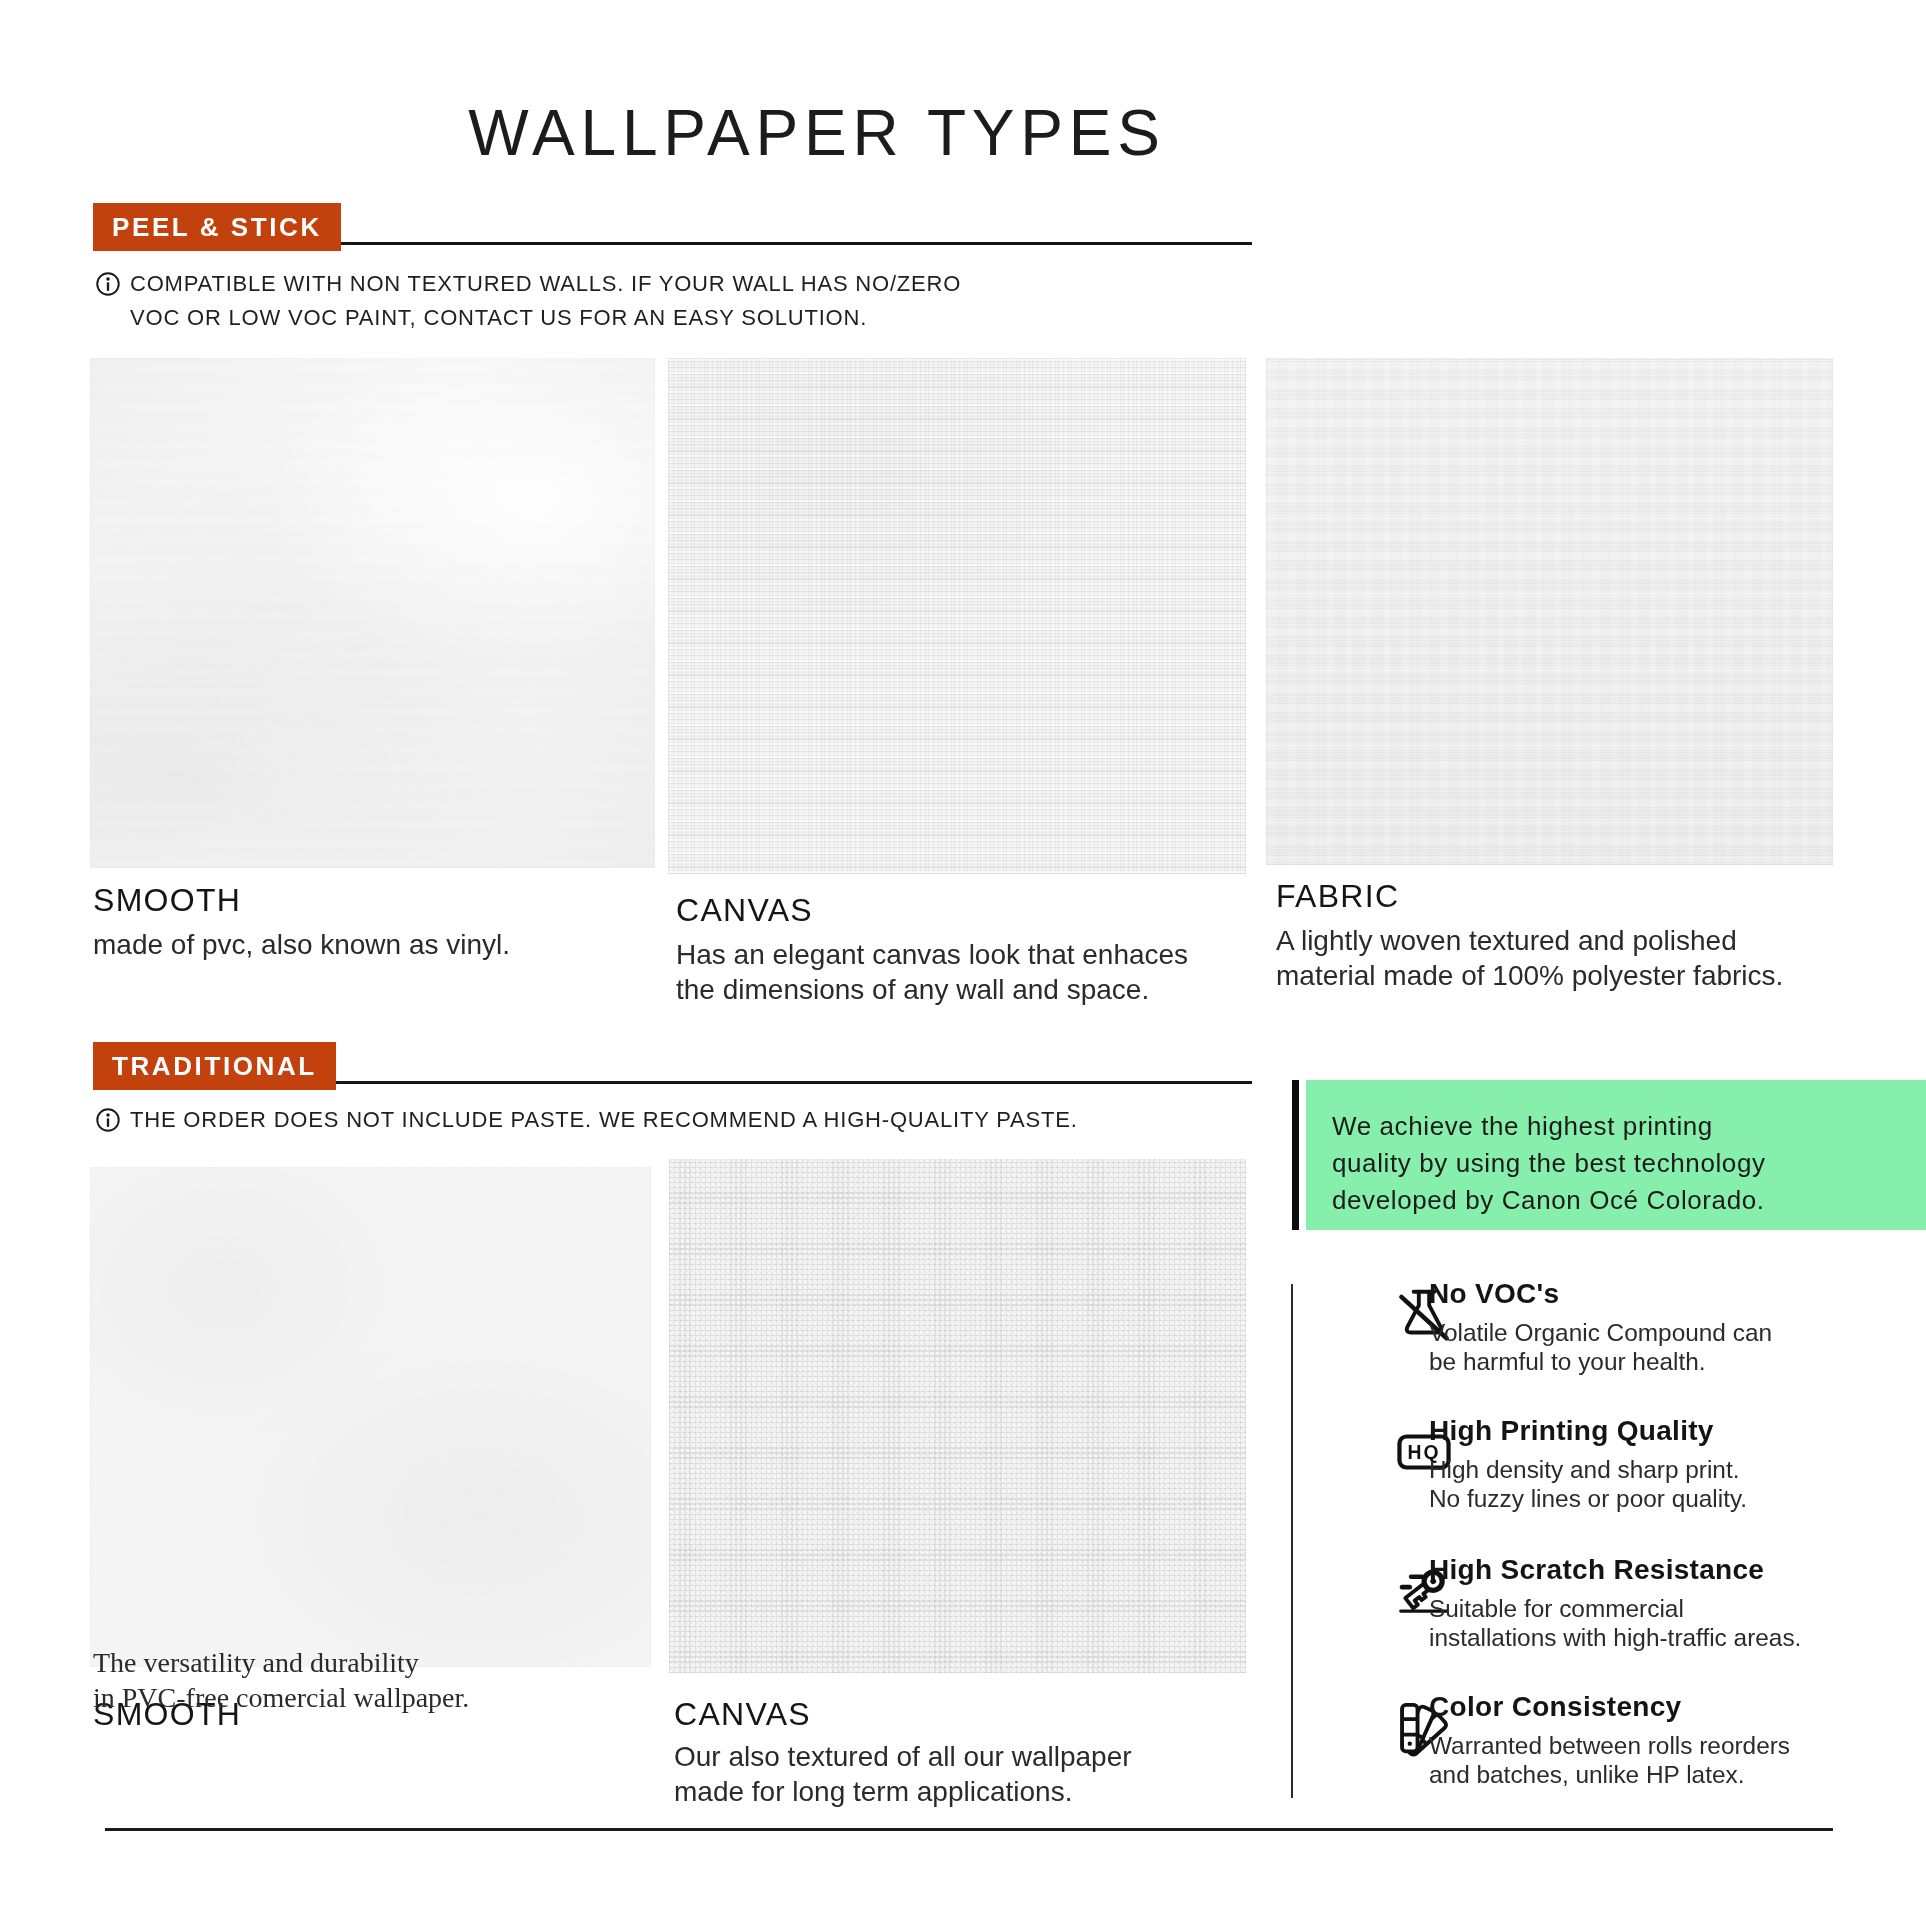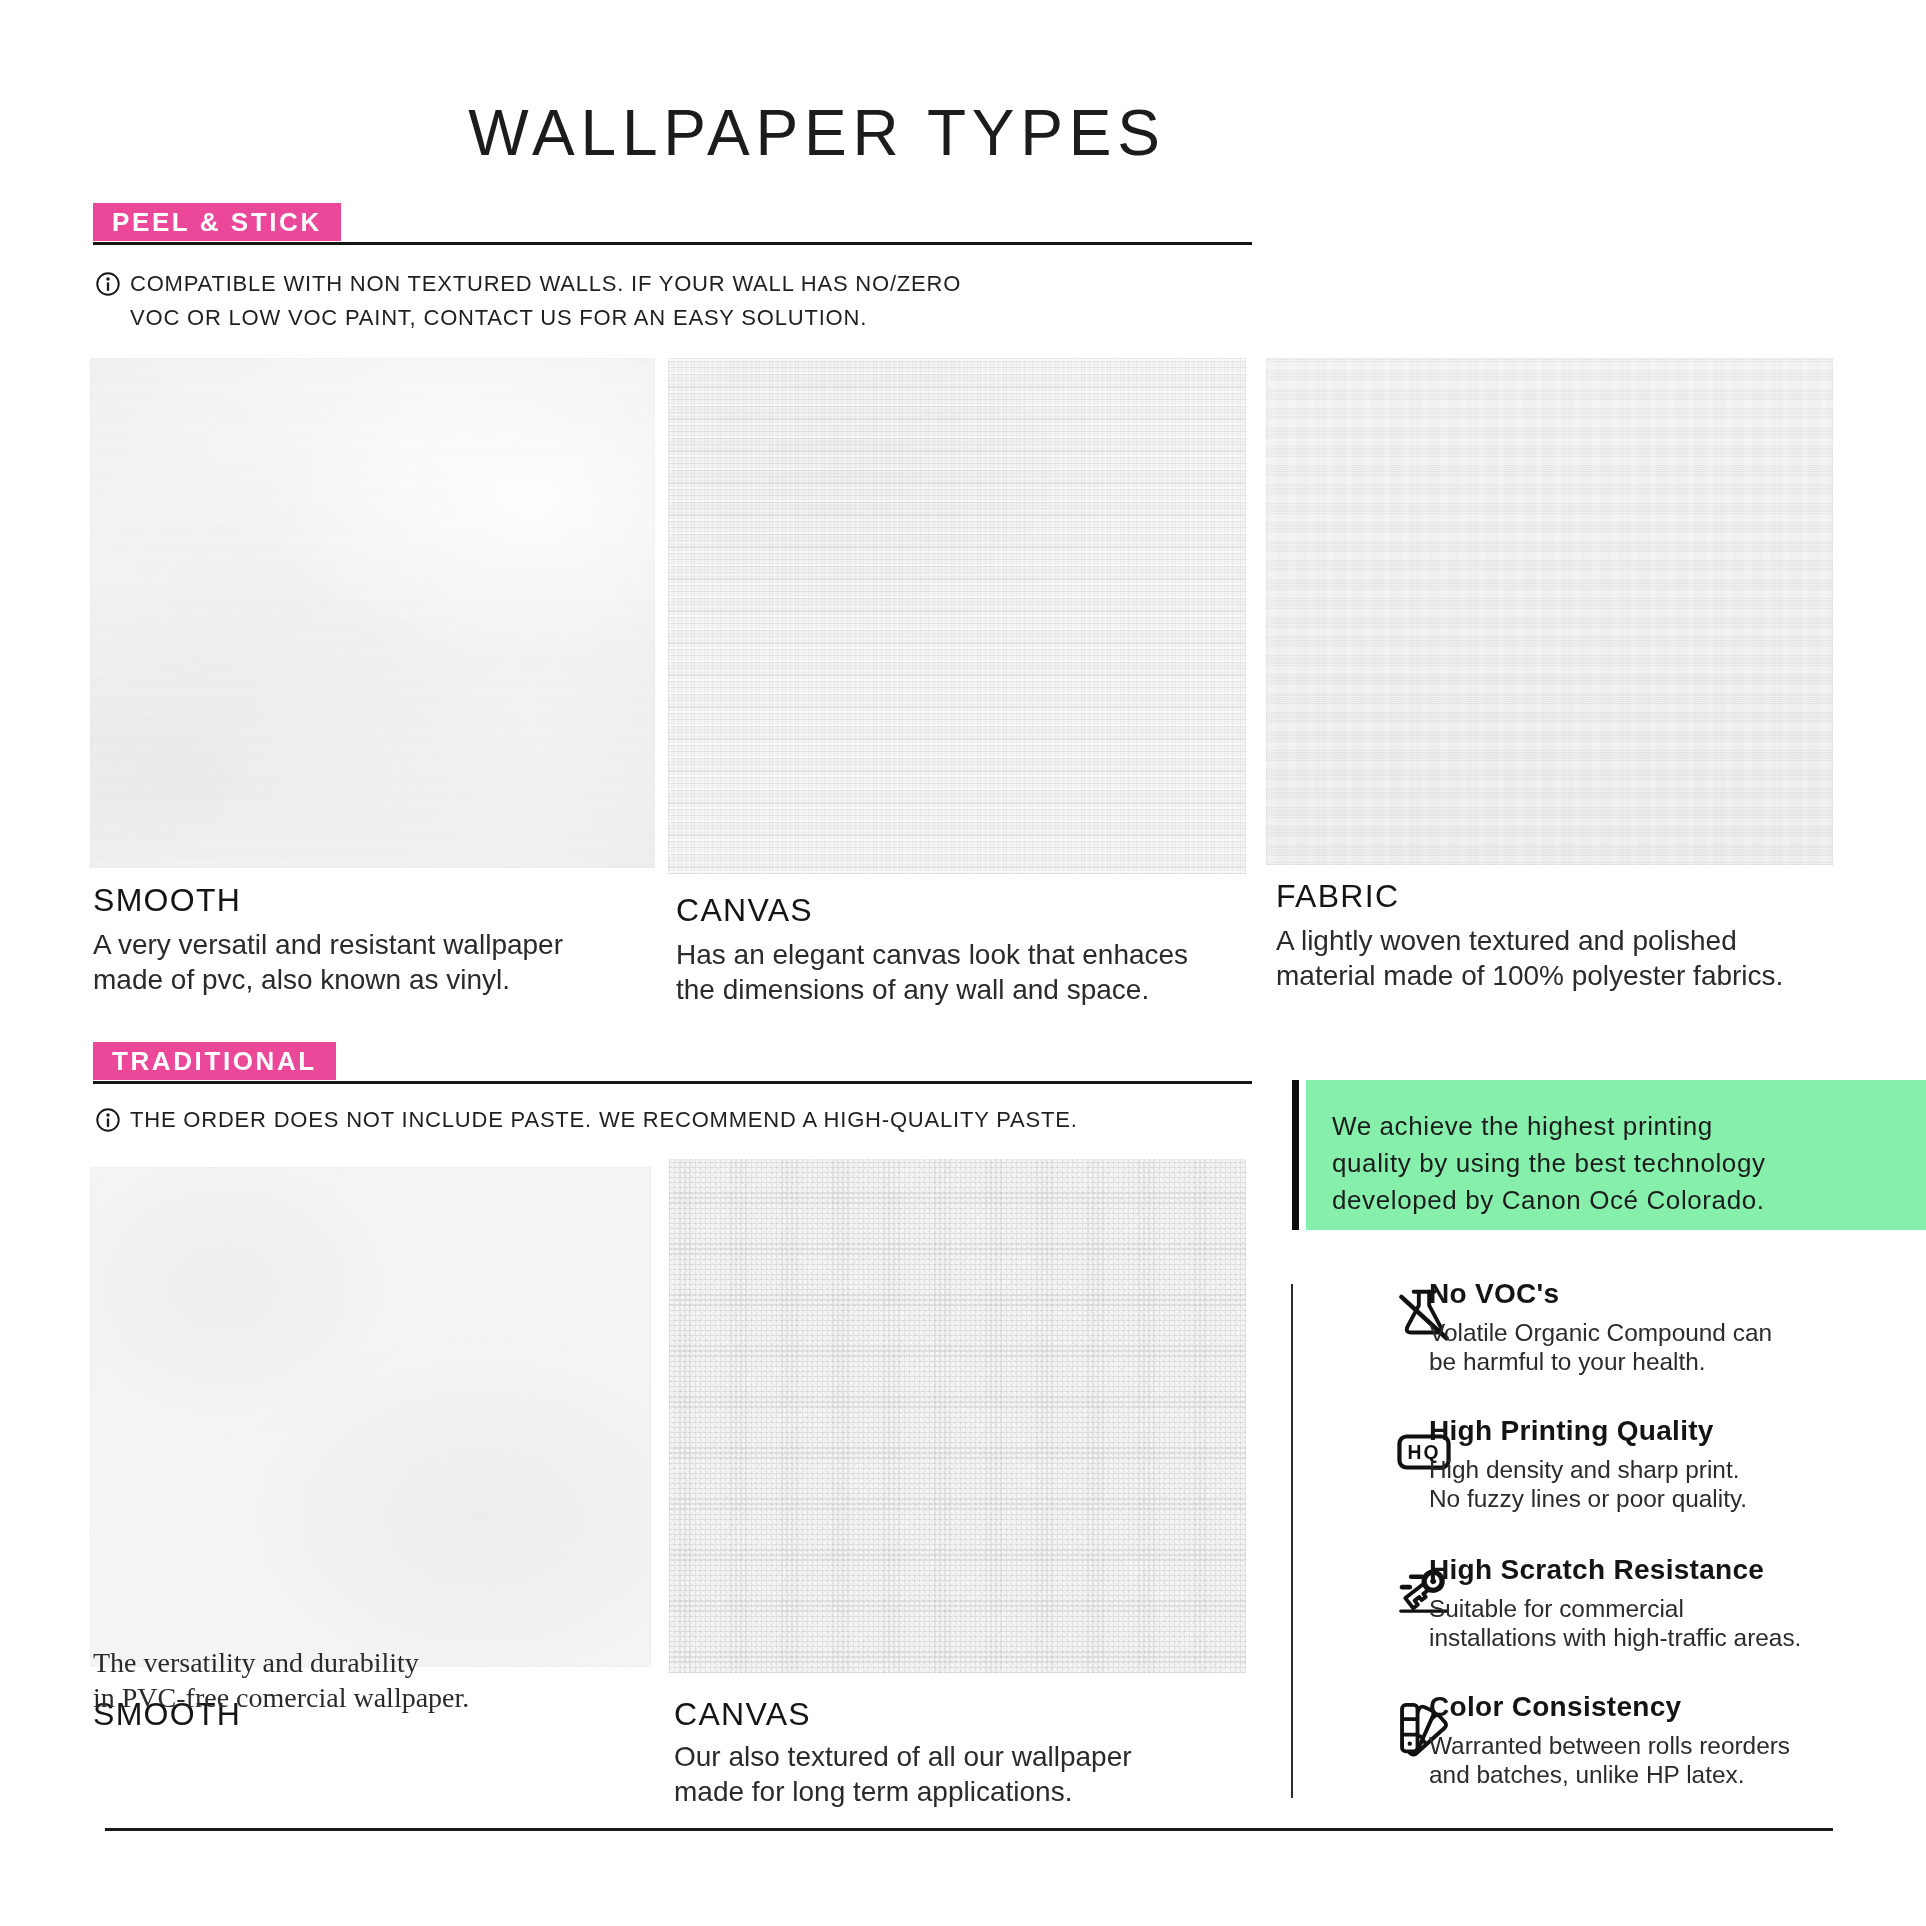--- a/index.html
+++ b/index.html
@@ -10,21 +10,21 @@
   .abs{position:absolute;}
 
   
   #page-title{
     left:0;top:96px;width:1634px;text-align:center;
     font-size:64px;font-weight:500;letter-spacing:5.8px;color:#1c1c1c;white-space:nowrap;
   }
 
   
   .sec-label{
-    background:#ec4899;color:#ffffff;height:38px;display:inline-flex;align-items:center;
+    background:#c2410c;color:#ffffff;height:48px;display:inline-flex;align-items:center;
     padding:0 19px;font-size:26px;font-weight:600;letter-spacing:2.6px;white-space:nowrap;
   }
   #ps-label{left:93px;top:203px;}
   #tr-label{left:93px;top:1042px;}
   .sec-rule{background:#161616;height:3.2px;width:1159px;left:93px;}
   #ps-rule{top:242px;}
   #tr-rule{top:1081px;}
 
   
   .note{font-size:22px;letter-spacing:0.8px;color:#1f1f1f;line-height:28px;}
@@ -140,21 +140,20 @@
 
 <div class="abs swatch tex-smooth" id="sw-ps-smooth"></div>
 <div class="abs swatch tex-canvas" id="sw-ps-canvas"></div>
 <div class="abs swatch tex-fabric" id="sw-ps-fabric"></div>
 
 <div class="abs sw-title" id="t-ps-smooth">SMOOTH</div>
 <div class="abs sw-title" id="t-ps-canvas">CANVAS</div>
 <div class="abs sw-title" id="t-ps-fabric">FABRIC</div>
 
 <div class="abs sw-desc" id="d-ps-smooth">
-  <div>A very versatil and resistant wallpaper</div>
   <div>made of pvc, also known as vinyl.</div>
 </div>
 <div class="abs sw-desc" id="d-ps-canvas">
   <div>Has an elegant canvas look that enhaces</div>
   <div>the dimensions of any wall and space.</div>
 </div>
 <div class="abs sw-desc" id="d-ps-fabric">
   <div>A lightly woven textured and polished</div>
   <div>material made of 100% polyester fabrics.</div>
 </div>

